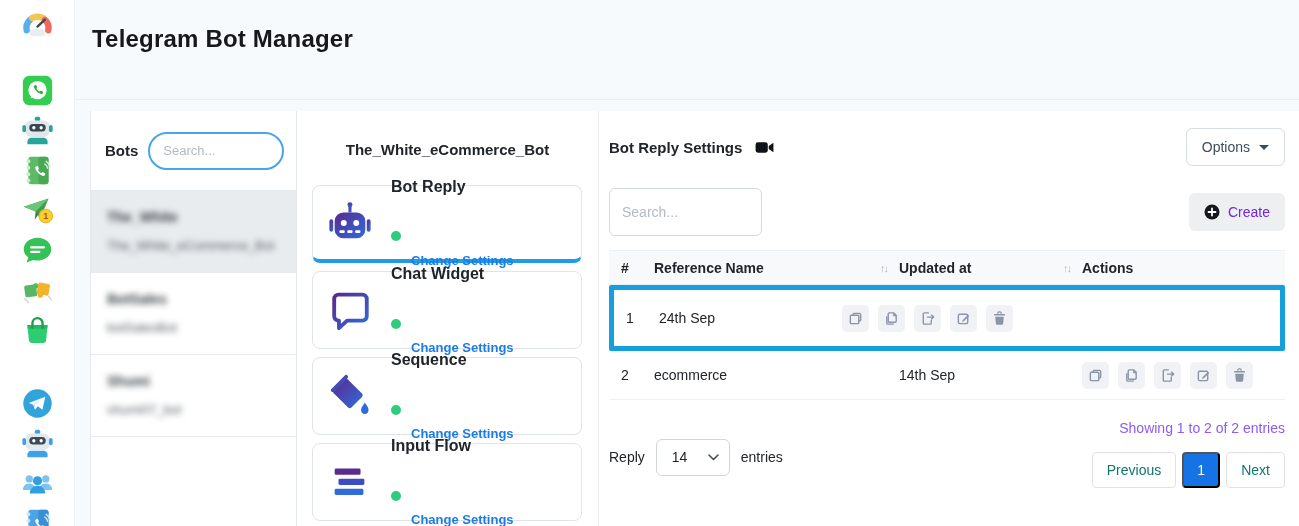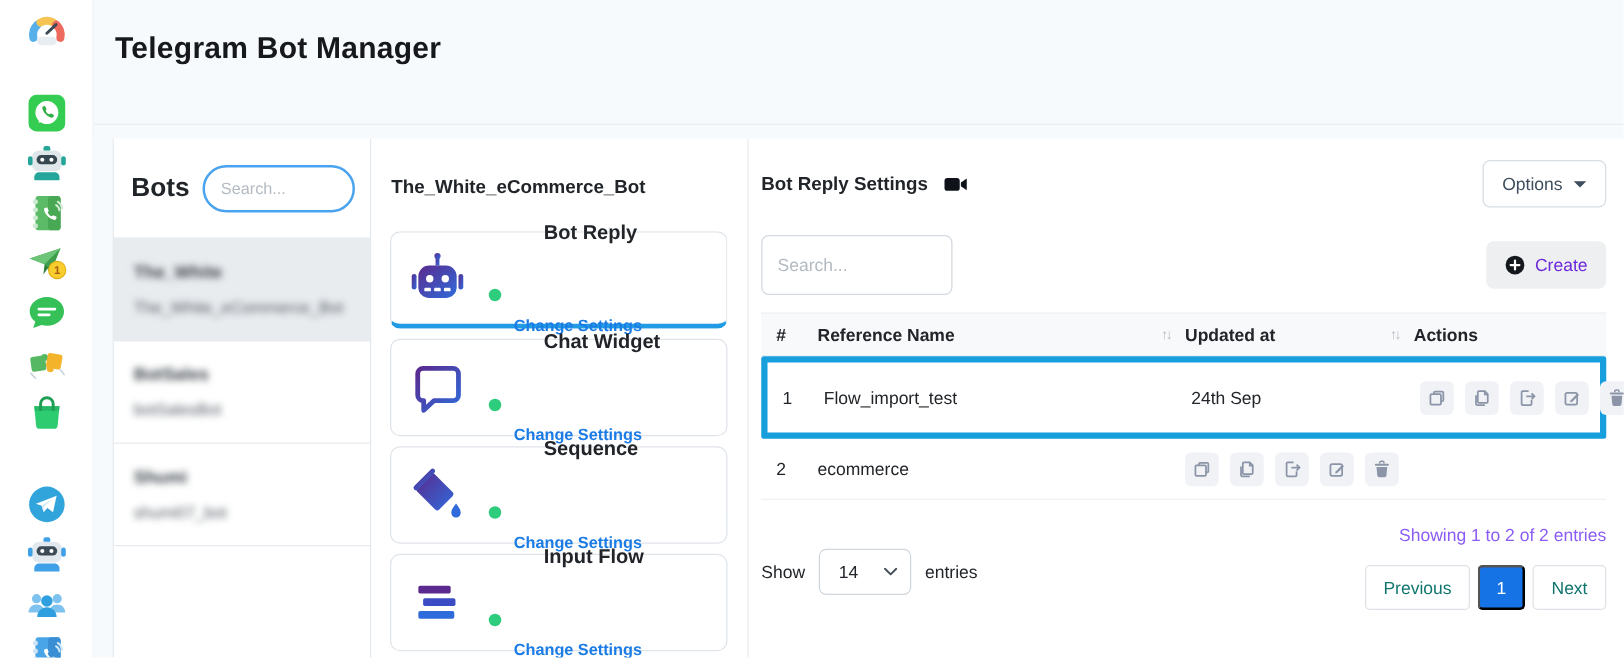--- a/index.html
+++ b/index.html
@@ -20,36 +20,36 @@
   .page-header { height:100px; min-height:100px; padding:25px 0 0 17px; border-bottom:1px solid #e9eef3; }
   .page-title { font-size:24px; font-weight:700; color:#16181b; letter-spacing:.2px; }
   .page-subtitle { font-size:14px; color:#6b7583; margin-top:11px; }
   .content { flex:1; display:flex; background:#fff; min-height:0; }
   .gutter { width:15px; min-width:15px; background:#f7fafd; }
   
   .bots-panel { width:207px; min-width:207px; border-left:1px solid #e4e9ed; border-right:1px solid #e4e9ed;
     display:flex; flex-direction:column; background:#fff; }
   .bots-header { height:80px; min-height:80px; display:flex; align-items:center; gap:10px;
     padding:0 12px 0 14px; border-bottom:1px solid #e4e9ed; }
-  .bots-label { font-size:21px; font-weight:700; color:#212529; }
+  .bots-label { font-size:15px; font-weight:700; color:#212529; }
   .bots-search { flex:1; min-width:0; height:38px; border:2px solid #4aa3ee; border-radius:19px;
     padding:0 13px; font-size:13px; outline:none; font-family:inherit; color:#212529; }
   .bots-search::placeholder { color:#b3bac2; }
   .bot-item { padding:18px 16px 16px; border-bottom:1px solid #e7ebef; cursor:pointer; }
   .bot-item.selected { background:#e9ecef; }
   .bot-item-title { font-size:14px; font-weight:700; color:#3a4148; filter:blur(3px); }
   .bot-item-sub { font-size:13px; color:#545c65; margin-top:12px; line-height:1.45; word-break:break-all; filter:blur(3px); }
   
   .menu-panel { width:302px; min-width:302px; padding:0 16px 0 15px; border-right:1px solid #e7ebef; }
-  .menu-title { font-size:15px; font-weight:700; color:#212529; margin:30px 0 27px 1px; }
+  .menu-title { font-size:15px; font-weight:700; color:#212529; margin:30px 0 27px 1px;text-align:center; }
   .menu-card { height:78px; border:1px solid #dfe4e9; border-radius:8px; margin-bottom:8px; background:#fff;
     display:flex; align-items:center; gap:18px; padding:0 14px; cursor:pointer; }
   .menu-card.active { border-bottom:4px solid #209be4; }
   .menu-card-icon { width:46px; height:46px; flex:none; }
-  .menu-card-title { font-size:16px; font-weight:700; color:#212529;margin-left:44px; }
+  .menu-card-title { font-size:16px; font-weight:700; color:#212529; }
   .menu-card-status { display:flex; align-items:center; gap:10px; margin-top:9px; }
   .status-dot { width:10px; height:10px; border-radius:50%; background:#2ecc7d; flex:none; }
   .status-link { font-size:13px; font-weight:700; color:#1b7ce5; cursor:pointer;margin-top:48px; }
   
   .right-panel { flex:1; min-width:0; padding:0 14px 0 10px; display:flex; flex-direction:column; }
   .rp-header { display:flex; align-items:center; justify-content:space-between; margin-top:17px; }
   .rp-title-wrap { display:flex; align-items:center; gap:13px; }
   .rp-title { font-size:15px; font-weight:700; color:#212529; }
   .options-btn { height:38px; padding:0 15px; background:#fff; border:1px solid #d7dde3; border-radius:6px;
     font-size:14px; color:#3d4d5d; display:flex; align-items:center; gap:9px; cursor:pointer; font-family:inherit; }
@@ -59,21 +59,21 @@
   .rp-search { width:153px; height:48px; border:1px solid #d3d9df; border-radius:6px; padding:0 12px;
     font-size:14px; font-family:inherit; outline:none; color:#212529; }
   .rp-search::placeholder { color:#b3bac2; }
   .create-btn { height:38px; margin-top:5px; padding:0 15px; background:#edeff1; border:none; border-radius:6px;
     font-size:14px; color:#6d28d9; display:flex; align-items:center; gap:8px; cursor:pointer; font-family:inherit; }
   
   .table { margin-top:14px; }
   .t-head { display:flex; align-items:center; height:35px; background:#f8f9fa;
     border-top:1px solid #edf0f3; border-bottom:1px solid #edf0f3; font-size:14px; font-weight:700; color:#212529; }
   .c-num { width:45px; padding-left:12px; flex:none; }
-  .c-name { width:294px; flex:none; display:flex; align-items:center; justify-content:space-between; padding-right:12px; }
+  .c-name { width:245px; flex:none; display:flex; align-items:center; justify-content:space-between; padding-right:12px; }
   .c-updated { width:183px; flex:none; display:flex; align-items:center; justify-content:space-between; padding-right:12px;text-align:right; }
   .c-actions { flex:1; }
   .sort-glyph { font-size:11px; color:#b4bcc4; letter-spacing:-2px; font-weight:400; }
   .t-row { display:flex; align-items:center; height:49px; border-bottom:1px solid #eef1f4; font-size:14px; color:#212529; }
   .t-row.highlight { height:66px; border:5px solid #169edd; border-radius:2px; }
   .actions { display:flex; gap:9px; }
   .action-btn { width:27px; height:27px; border-radius:5px; background:#f0f2f6; border:none; color:#8b95a7;
     display:flex; align-items:center; justify-content:center; cursor:pointer; }
   
   .table-footer { display:flex; justify-content:space-between; margin-top:16px; }
@@ -341,21 +341,20 @@
           </div>
           <div class="c-updated">
             <span>Updated at</span>
             <span class="sort-glyph">↑↓</span>
           </div>
           <div class="c-actions">Actions</div>
         </div>
 
         <div class="t-row highlight">
           <div class="c-num">1</div>
-          <div class="c-name">Flow_import_test</div>
           <div class="c-updated">24th Sep</div>
           <div class="c-actions">
             <div class="actions">
               <button class="action-btn">
                 <svg width="15" height="15" viewBox="0 0 16 16" fill="none" stroke="currentColor" stroke-width="1.5">
                   <rect x="2.5" y="4.5" width="9" height="9" rx="1"></rect>
                   <path d="M5.5 4.5V3.5a1 1 0 0 1 1-1H12.5a1 1 0 0 1 1 1v6a1 1 0 0 1-1 1h-1"></path>
                 </svg>
               </button>
               <button class="action-btn">
@@ -384,20 +383,21 @@
                   <path d="M3.4 6h9.2l-.7 7.3a1.6 1.6 0 0 1-1.6 1.4H5.7a1.6 1.6 0 0 1-1.6-1.4z" fill="currentColor"></path>
                 </svg>
               </button>
             </div>
           </div>
         </div>
 
         <div class="t-row">
           <div class="c-num">2</div>
           <div class="c-name">ecommerce</div>
+          <div class="c-updated">14th Sep</div>
           <div class="c-actions">
             <div class="actions">
               <button class="action-btn">
                 <svg width="15" height="15" viewBox="0 0 16 16" fill="none" stroke="currentColor" stroke-width="1.5">
                   <rect x="2.5" y="4.5" width="9" height="9" rx="1"></rect>
                   <path d="M5.5 4.5V3.5a1 1 0 0 1 1-1H12.5a1 1 0 0 1 1 1v6a1 1 0 0 1-1 1h-1"></path>
                 </svg>
               </button>
               <button class="action-btn">
                 <svg width="15" height="15" viewBox="0 0 16 16" fill="none" stroke="currentColor" stroke-width="1.5">
@@ -425,21 +425,21 @@
                   <path d="M3.4 6h9.2l-.7 7.3a1.6 1.6 0 0 1-1.6 1.4H5.7a1.6 1.6 0 0 1-1.6-1.4z" fill="currentColor"></path>
                 </svg>
               </button>
             </div>
           </div>
         </div>
       </div>
 
       <div class="table-footer">
         <div class="show-entries">
-          <span>Show</span>
+          <span>Reply</span>
           <div class="per-page">
             <span>14</span>
             <svg width="11" height="7" viewBox="0 0 11 7">
               <path d="M1 1l4.5 4.5L10 1" fill="none" stroke="#49525b" stroke-width="1.6" stroke-linecap="round" stroke-linejoin="round"></path>
             </svg>
           </div>
           <span>entries</span>
         </div>
 
         <div class="paging-col">

